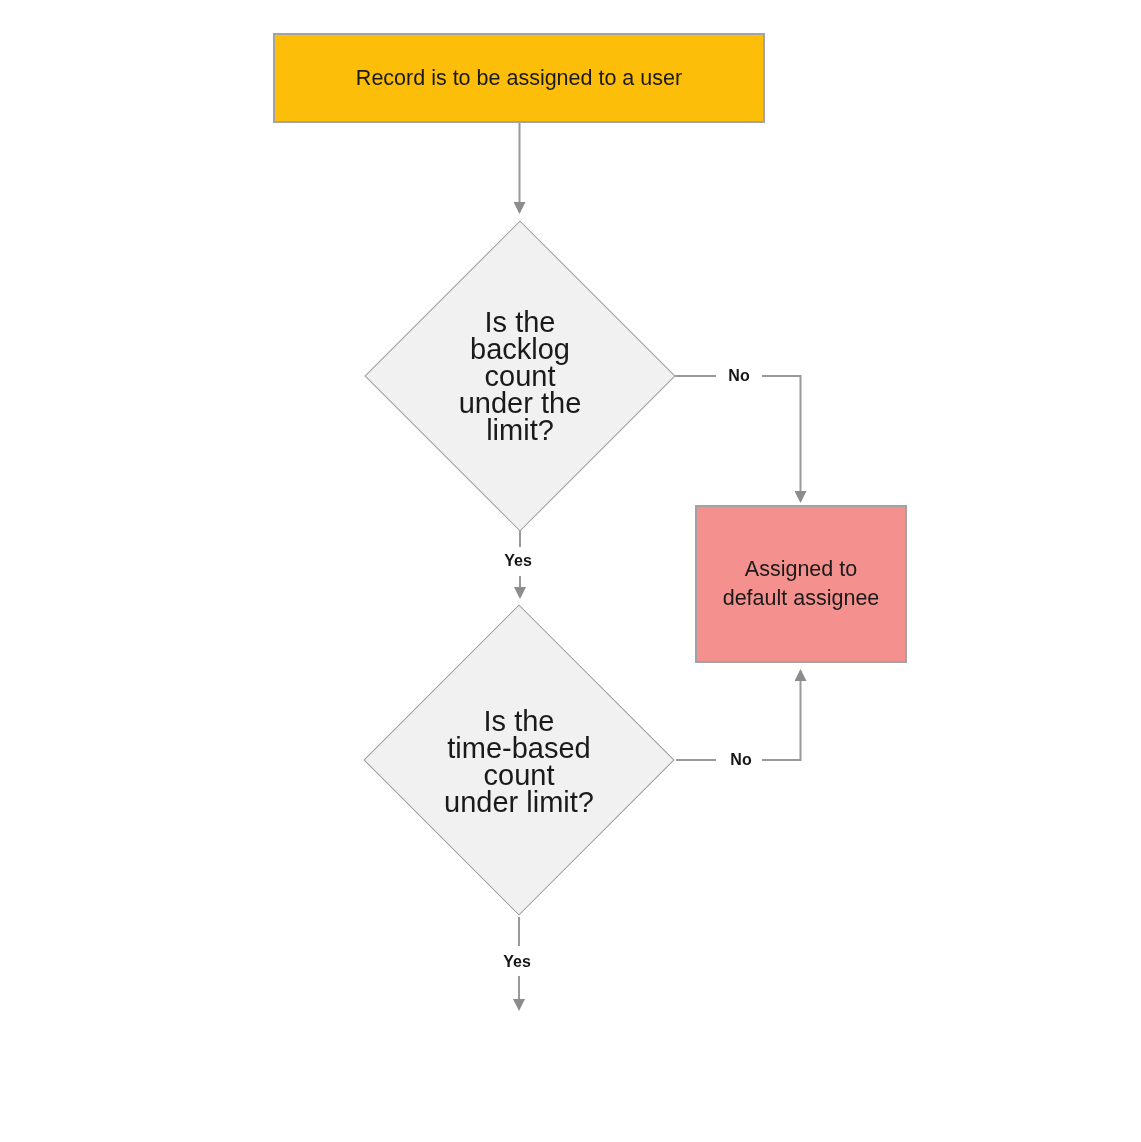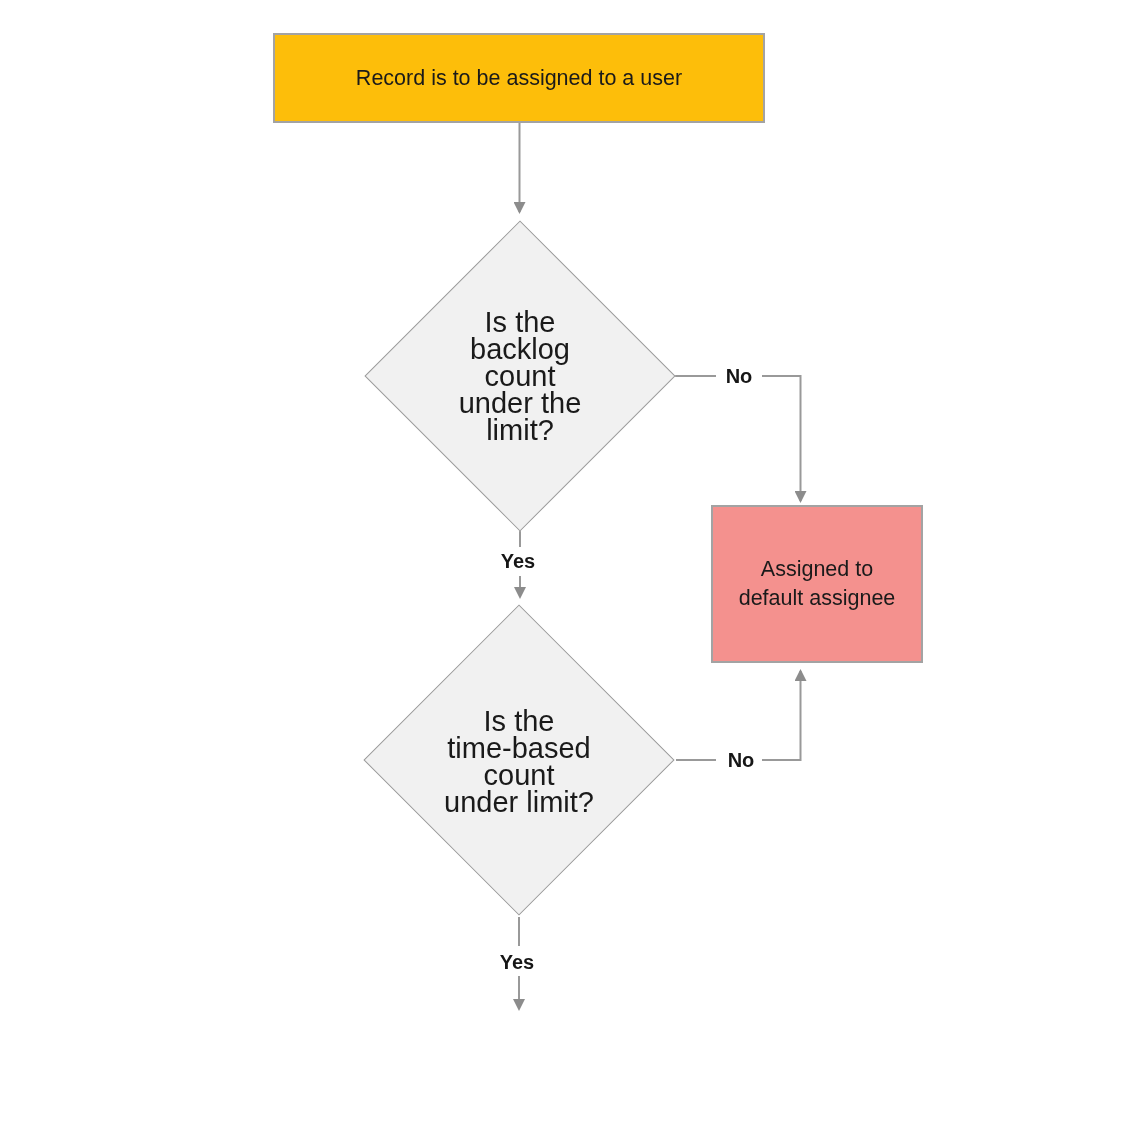--- a/index.html
+++ b/index.html
@@ -23,21 +23,21 @@
     justify-content: center;
     text-align: center;
     font-size: 21.5px;
     font-weight: 500;
     color: #1a1a1a;
     line-height: 29px;
     white-space: pre-line;
   }
 
   .node-start  { left: 273px; top: 33px;   width: 492px; height: 90px; }
-  .node-red    { left: 695px; top: 505px;  width: 212px; height: 158px; margin-left: 16px; }
+  .node-red    { left: 695px; top: 505px;  width: 212px; height: 158px; }
   .node-end    { left: 272px; top: 1013px; width: 493px; height: 90px; }
 
   .diamond {
     position: absolute;
     box-sizing: border-box;
     width: 220px;
     height: 220px;
     border: 1.5px solid #9a9a9a;
     transform: translate(-50%, -50%) rotate(45deg);
   }
@@ -63,21 +63,21 @@
     position: absolute;
     left: 0; top: 0;
     width: 1141px;
     height: 1142px;
     pointer-events: none;
   }
 
   .edge-label {
     position: absolute;
     transform: translate(-50%, -50%);
-    font-size: 20px;
+    font-size: 16px;
     font-weight: 700;
     color: #161616;
     background: #ffffff;
     padding: 0 4px;
     line-height: 20px;
   }
   .label-no-1  { left: 739px; top: 376px; }
   .label-yes-1 { left: 518px; top: 561px; }
   .label-no-2  { left: 741px; top: 760px; }
   .label-yes-2 { left: 517px; top: 962px; }

